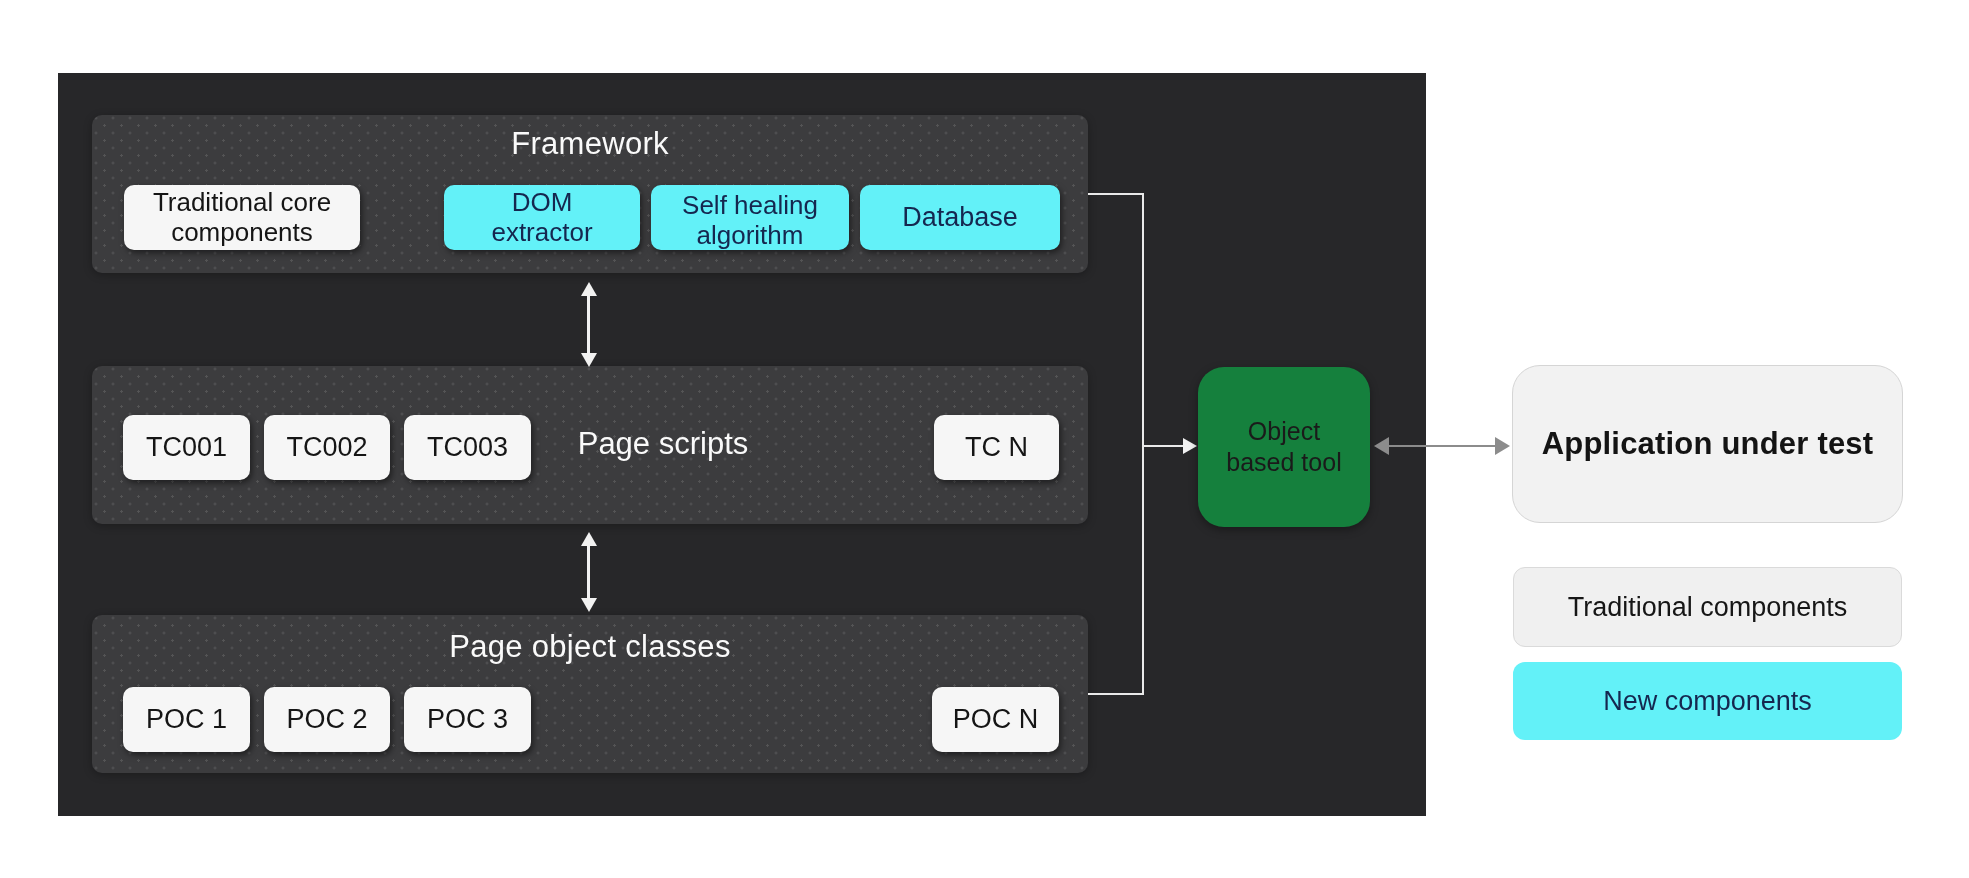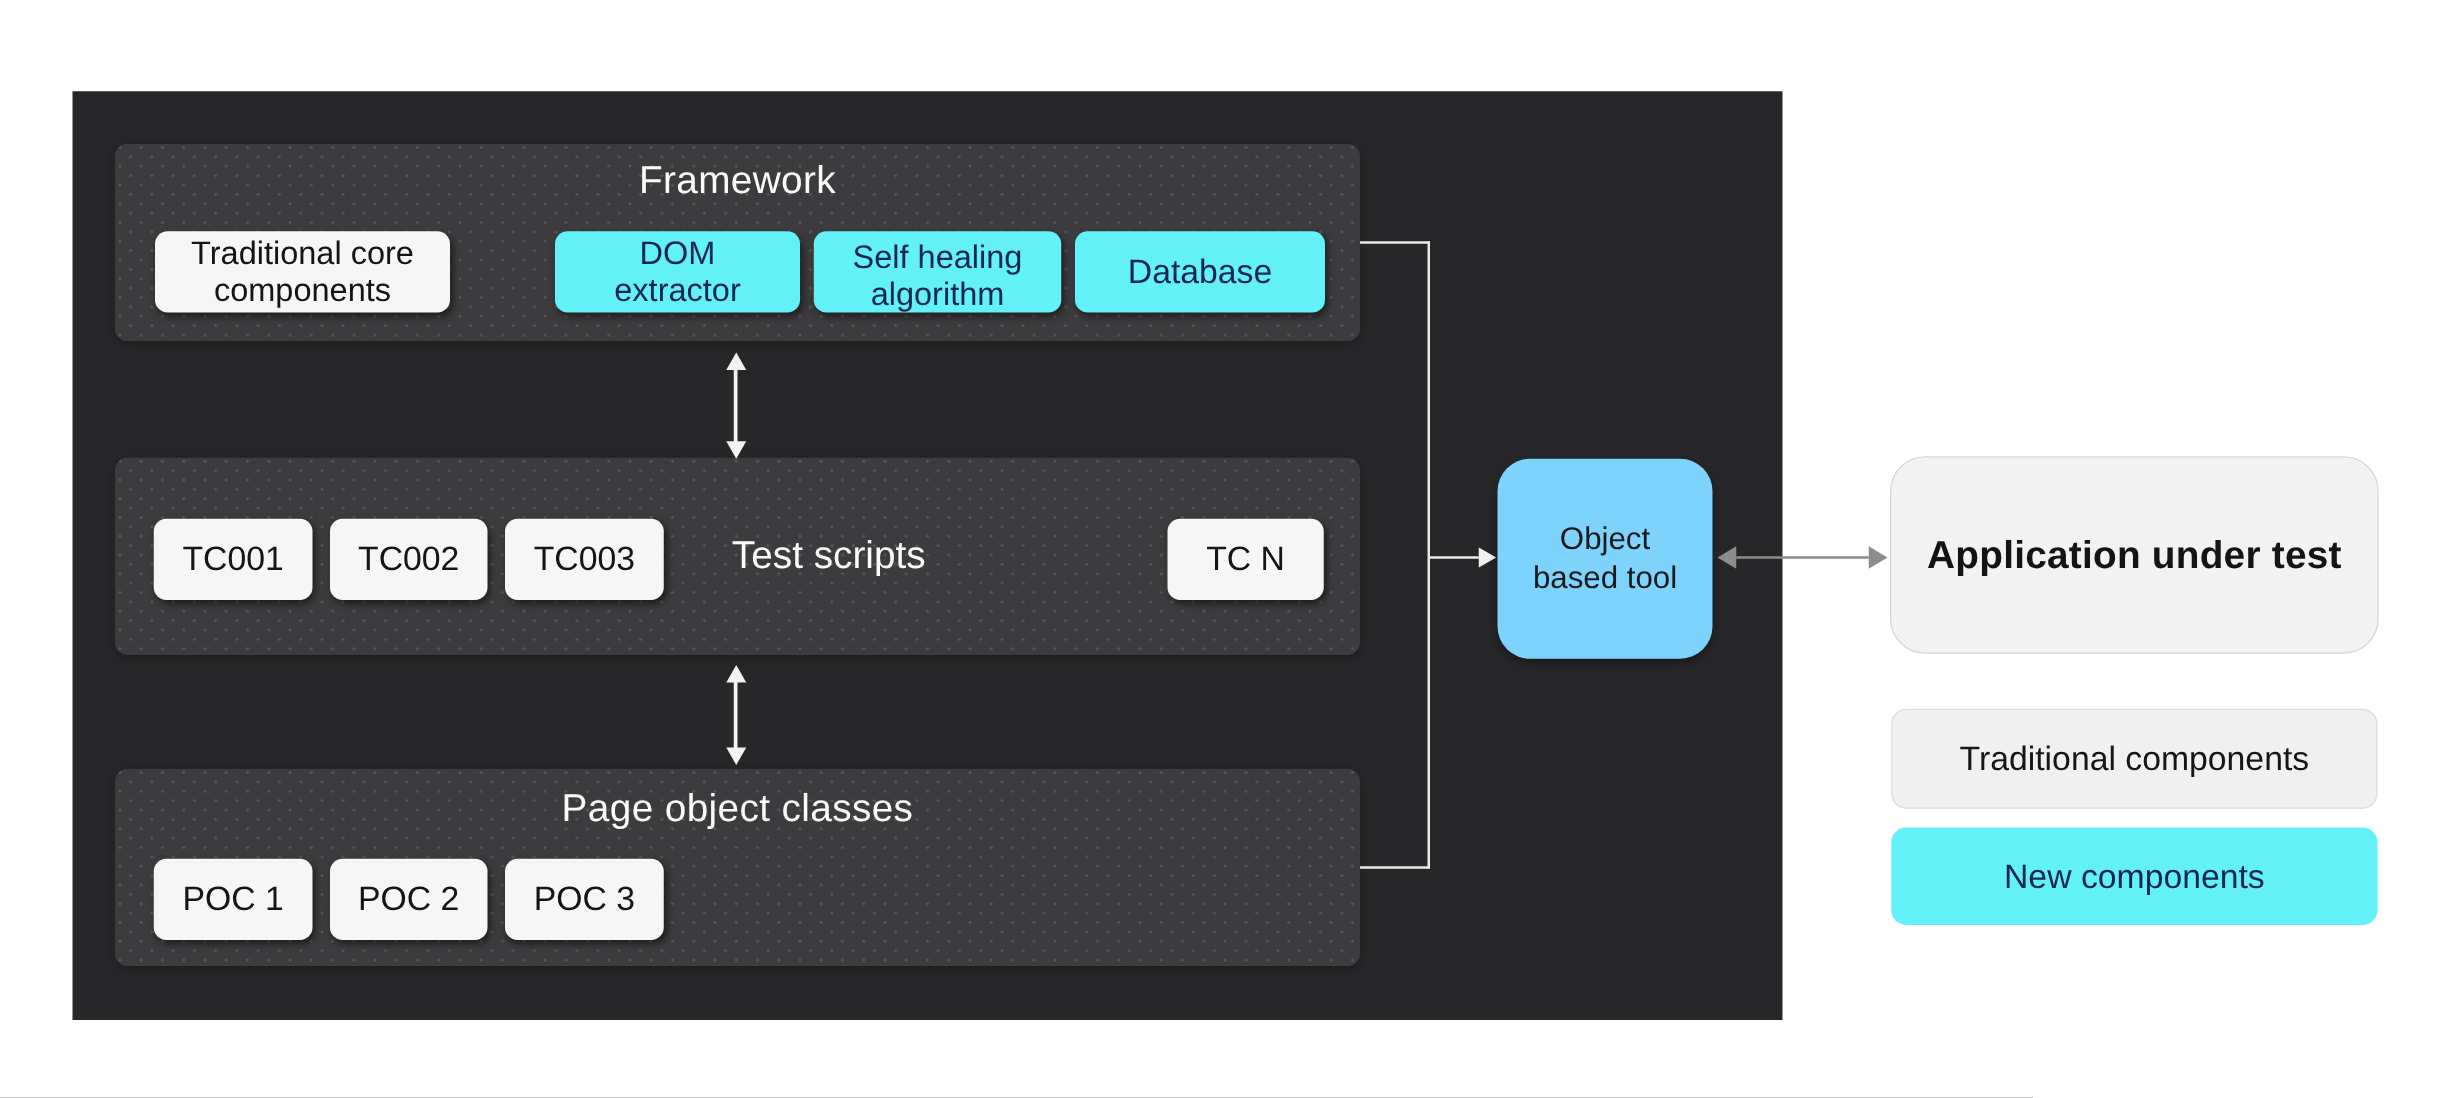--- a/index.html
+++ b/index.html
@@ -98,21 +98,21 @@
   .c-mid::after {
     content: ""; position: absolute; right: -14px; top: 50%; transform: translateY(-50%);
     width: 0; height: 0;
     border-top: 8px solid transparent; border-bottom: 8px solid transparent;
     border-left: 14px solid #f2f2f2;
   }
 
   
   .obt {
     position: absolute; left: 1198px; top: 367px; width: 172px; height: 160px;
-    border-radius: 26px; background: #7dd3fc;
+    border-radius: 26px; background: #15803d;
     display: flex; align-items: center; justify-content: center; text-align: center;
     color: #1a1a1a; font-size: 25px; line-height: 1.25;
     box-shadow: 0 3px 8px rgba(0,0,0,0.35);
   }
 
   
   .gray-arrow { position: absolute; left: 1389px; top: 445px; width: 106px; height: 2px; background: #8c8c8c; }
   .gray-arrow::before {
     content: ""; position: absolute; left: -15px; top: 50%; transform: translateY(-50%);
     width: 0; height: 0;
@@ -184,33 +184,36 @@
 
   <div class="box traditional b-tc1">
     <span class="box-label one-line">TC001</span>
   </div>
   <div class="box traditional b-tc2">
     <span class="box-label one-line">TC002</span>
   </div>
   <div class="box traditional b-tc3">
     <span class="box-label one-line">TC003</span>
   </div>
-  <div class="test-label">Test scripts</div>
+  <div class="test-label">Page scripts</div>
   <div class="box traditional b-tcn">
     <span class="box-label one-line">TC N</span>
   </div>
 
   <div class="box traditional b-poc1">
     <span class="box-label one-line">POC 1</span>
   </div>
   <div class="box traditional b-poc2">
     <span class="box-label one-line">POC 2</span>
   </div>
   <div class="box traditional b-poc3">
     <span class="box-label one-line">POC 3</span>
+  </div>
+  <div class="box traditional b-pocn">
+    <span class="box-label one-line">POC N</span>
   </div>
 
   <div class="varrow varrow-1"></div>
   <div class="varrow varrow-2"></div>
 
   <div class="cline c-top"></div>
   <div class="cline c-vert"></div>
   <div class="cline c-bot"></div>
   <div class="cline c-mid"></div>
 

